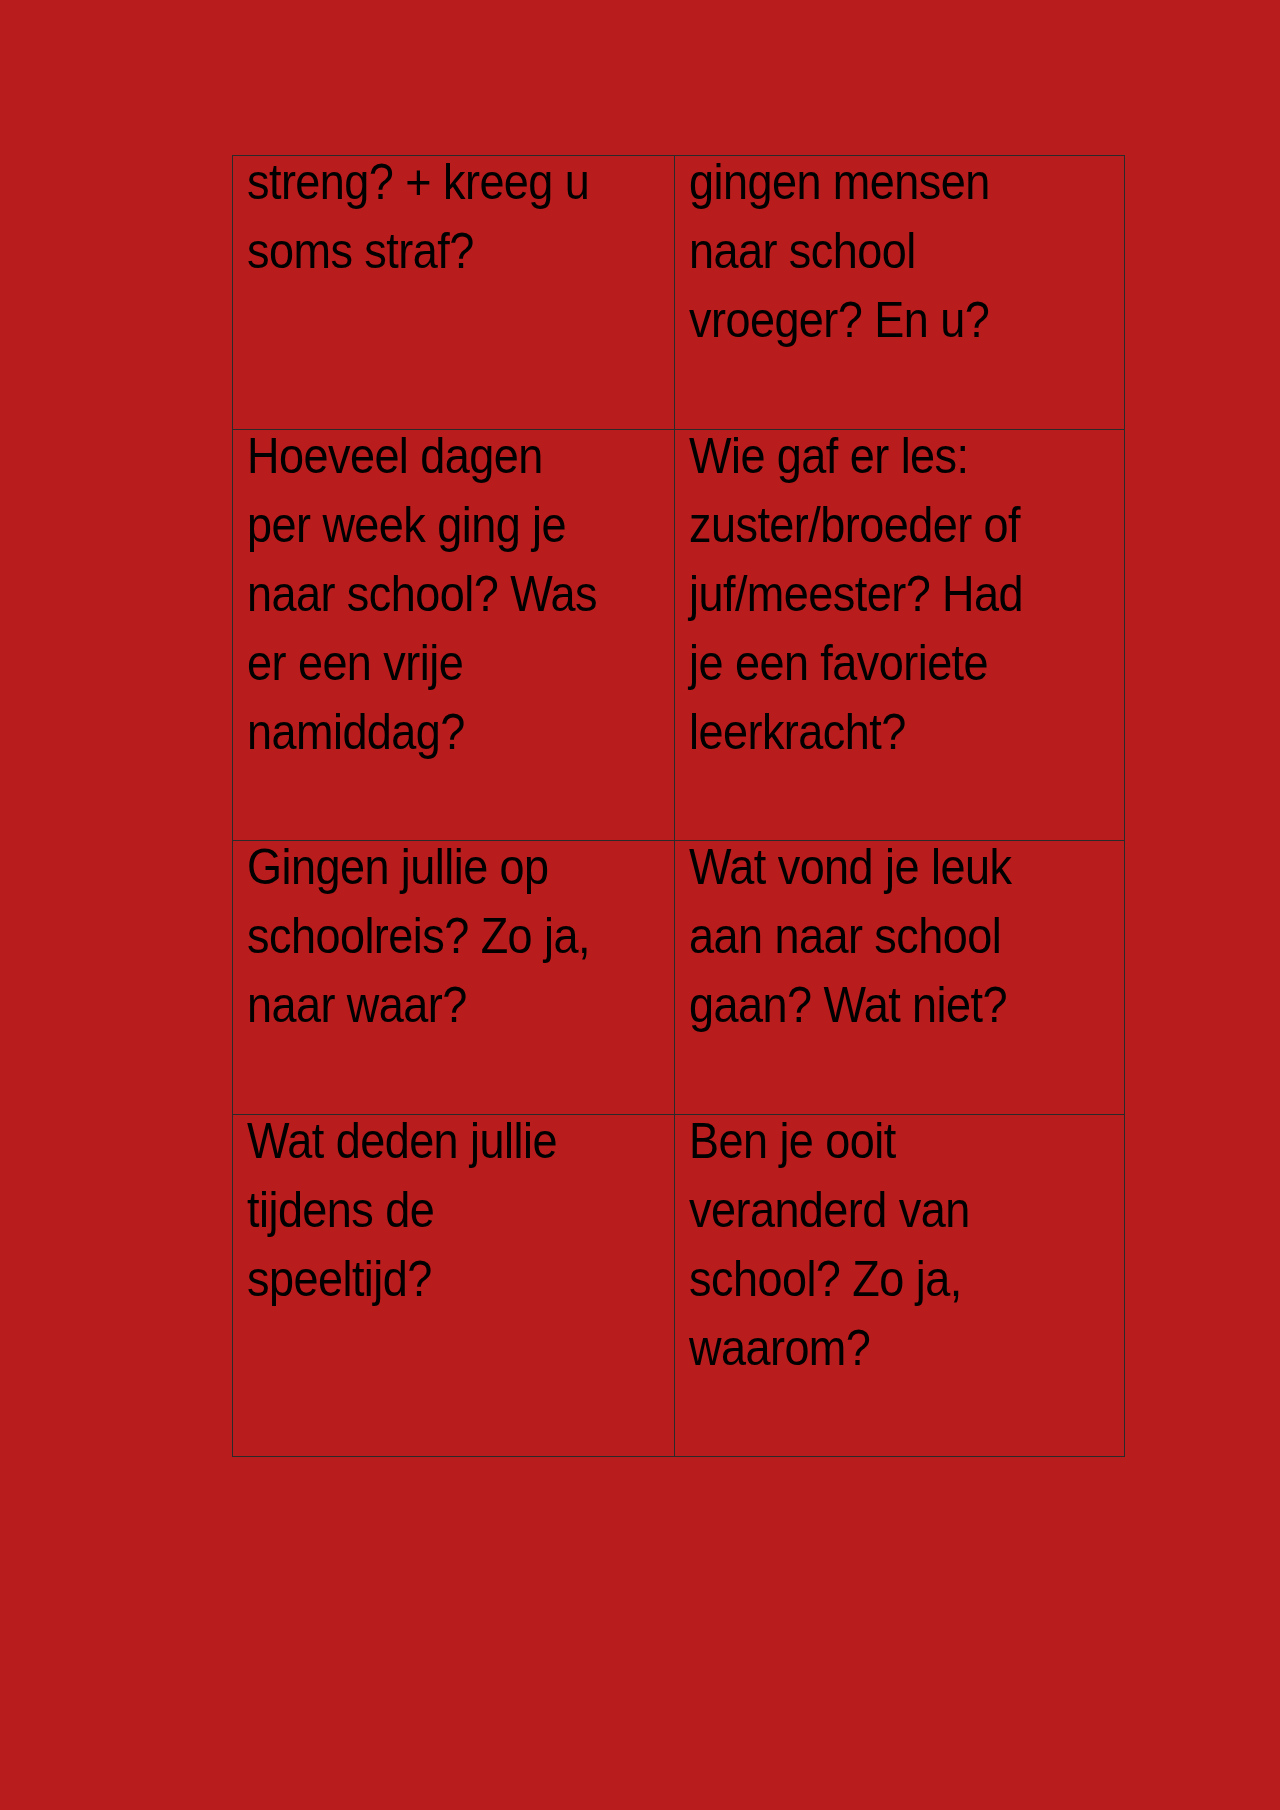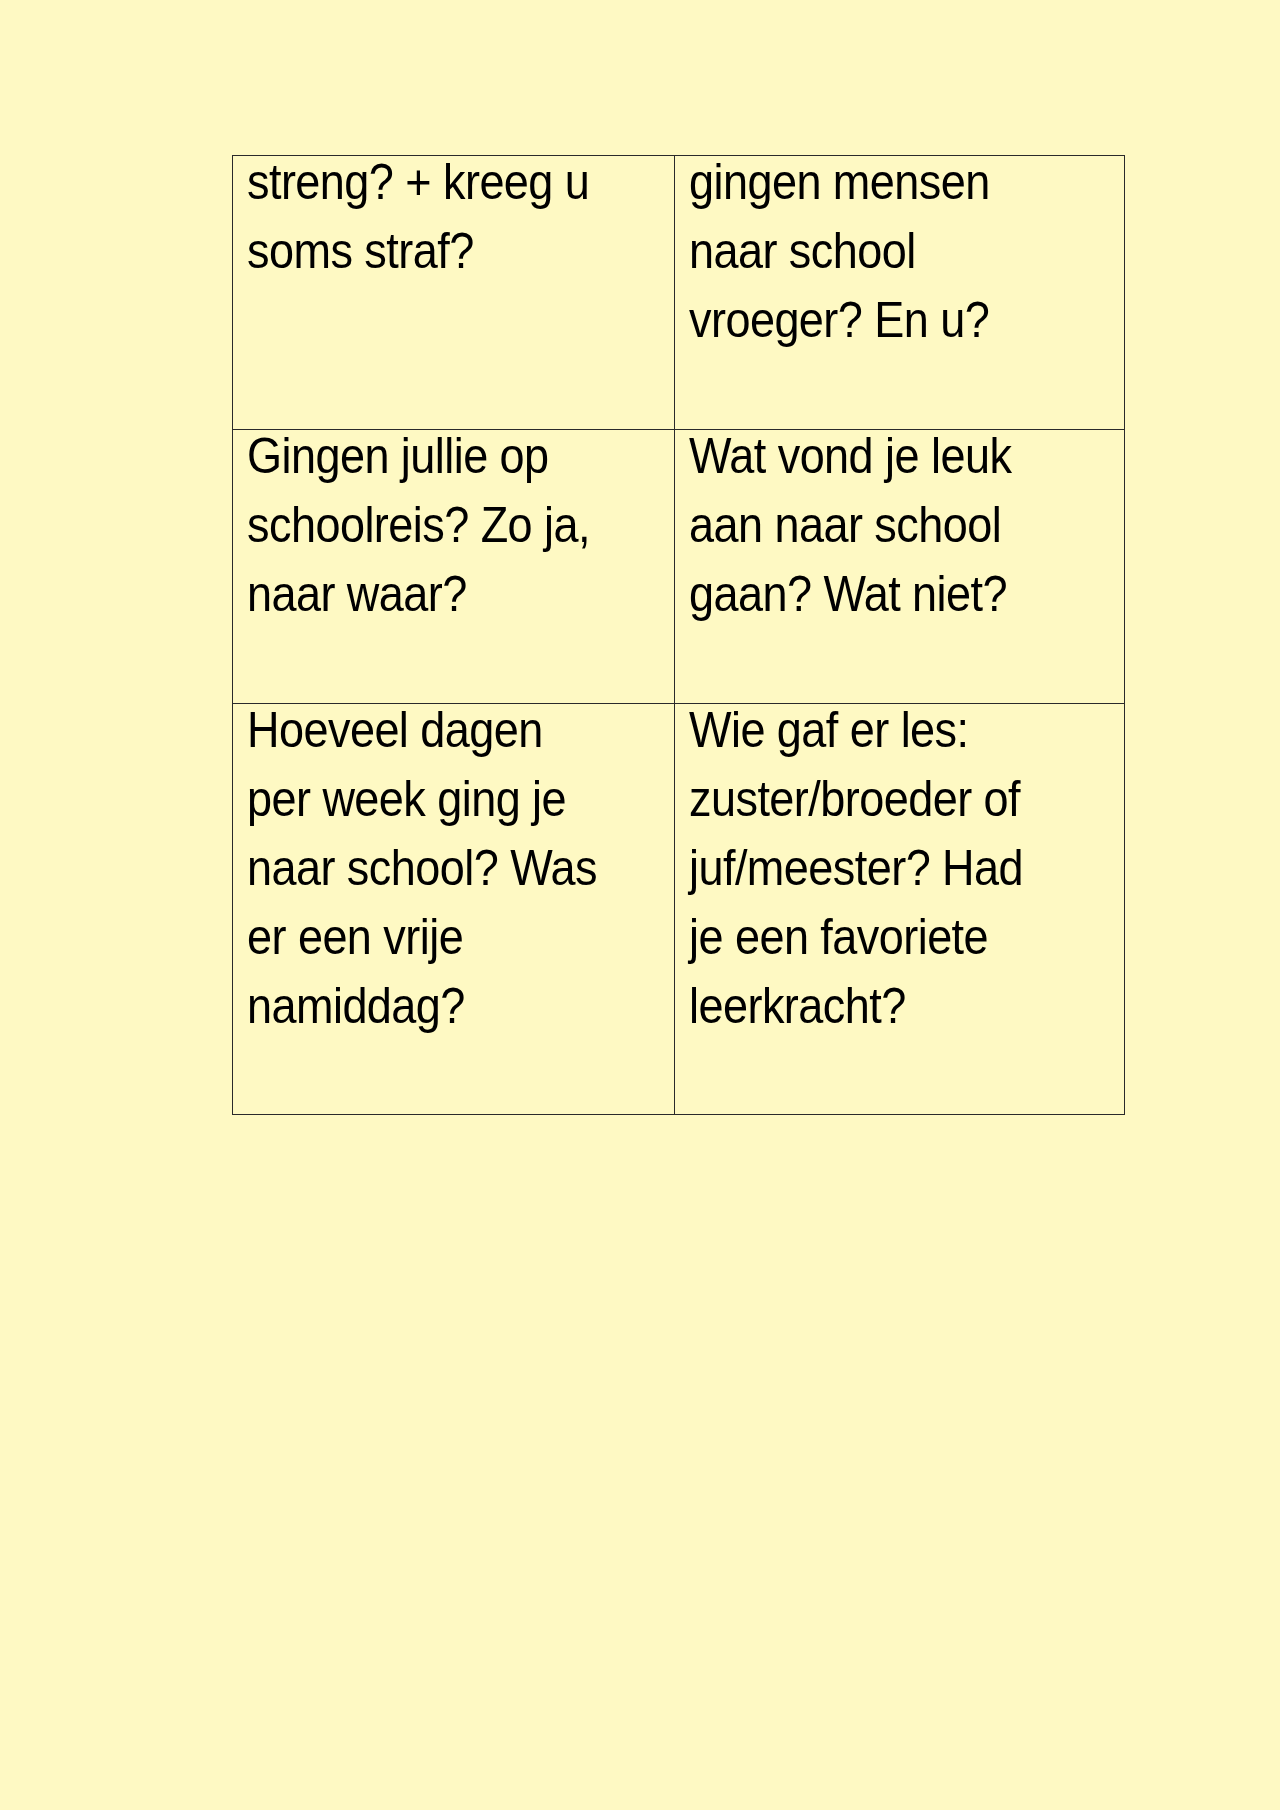--- a/index.html
+++ b/index.html
@@ -13,21 +13,21 @@
       position: relative;
       overflow: hidden;
       font-family: "Liberation Sans", sans-serif;
       color: #000000;
     }
     .page {
       position: absolute;
       left: 0; top: 0;
       width: 1280px;
       height: 1810px;
-      background: #fef9c3;
+      background: #b91c1c;
     }
     .qtable {
       position: absolute;
       left: 232px;
       top: 155px;
       width: 892px;
       border-collapse: collapse;
       table-layout: fixed;
     }
     .qtable td {
@@ -74,37 +74,20 @@
         </td>
         <td>
           <div class="cell-inner first-line-offset">
             <span class="line">gingen mensen</span>
             <span class="line">naar school</span>
             <span class="line">vroeger? En u?</span>
           </div>
         </td>
       </tr>
 
-      <tr style="height:274px">
-        <td>
-          <div class="cell-inner first-line-offset">
-            <span class="line">Gingen jullie op</span>
-            <span class="line">schoolreis? Zo ja,</span>
-            <span class="line">naar waar?</span>
-          </div>
-        </td>
-        <td>
-          <div class="cell-inner first-line-offset">
-            <span class="line">Wat vond je leuk</span>
-            <span class="line">aan naar school</span>
-            <span class="line">gaan? Wat niet?</span>
-          </div>
-        </td>
-      </tr>
-
       <tr style="height:411px">
         <td>
           <div class="cell-inner first-line-offset">
             <span class="line">Hoeveel dagen</span>
             <span class="line">per week ging je</span>
             <span class="line">naar school? Was</span>
             <span class="line">er een vrije</span>
             <span class="line">namiddag?</span>
           </div>
         </td>
@@ -112,16 +95,50 @@
           <div class="cell-inner first-line-offset">
             <span class="line">Wie gaf er les:</span>
             <span class="line">zuster/broeder of</span>
             <span class="line">juf/meester? Had</span>
             <span class="line">je een favoriete</span>
             <span class="line">leerkracht?</span>
           </div>
         </td>
       </tr>
 
+      <tr style="height:274px">
+        <td>
+          <div class="cell-inner first-line-offset">
+            <span class="line">Gingen jullie op</span>
+            <span class="line">schoolreis? Zo ja,</span>
+            <span class="line">naar waar?</span>
+          </div>
+        </td>
+        <td>
+          <div class="cell-inner first-line-offset">
+            <span class="line">Wat vond je leuk</span>
+            <span class="line">aan naar school</span>
+            <span class="line">gaan? Wat niet?</span>
+          </div>
+        </td>
+      </tr>
+
+      <tr style="height:342px">
+        <td>
+          <div class="cell-inner first-line-offset">
+            <span class="line">Wat deden jullie</span>
+            <span class="line">tijdens de</span>
+            <span class="line">speeltijd?</span>
+          </div>
+        </td>
+        <td>
+          <div class="cell-inner first-line-offset">
+            <span class="line">Ben je ooit</span>
+            <span class="line">veranderd van</span>
+            <span class="line">school? Zo ja,</span>
+            <span class="line">waarom?</span>
+          </div>
+        </td>
+      </tr>
 
     </tbody>
   </table>
 </div>
 
 </body></html>

